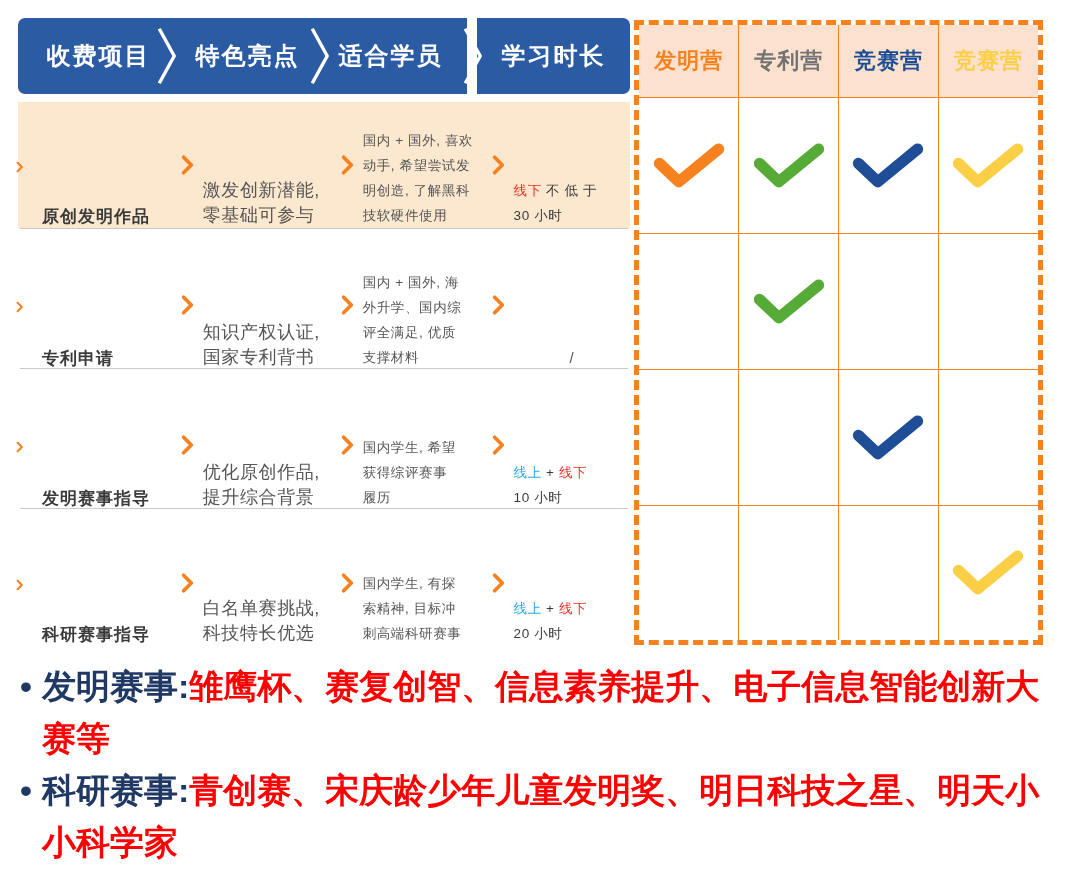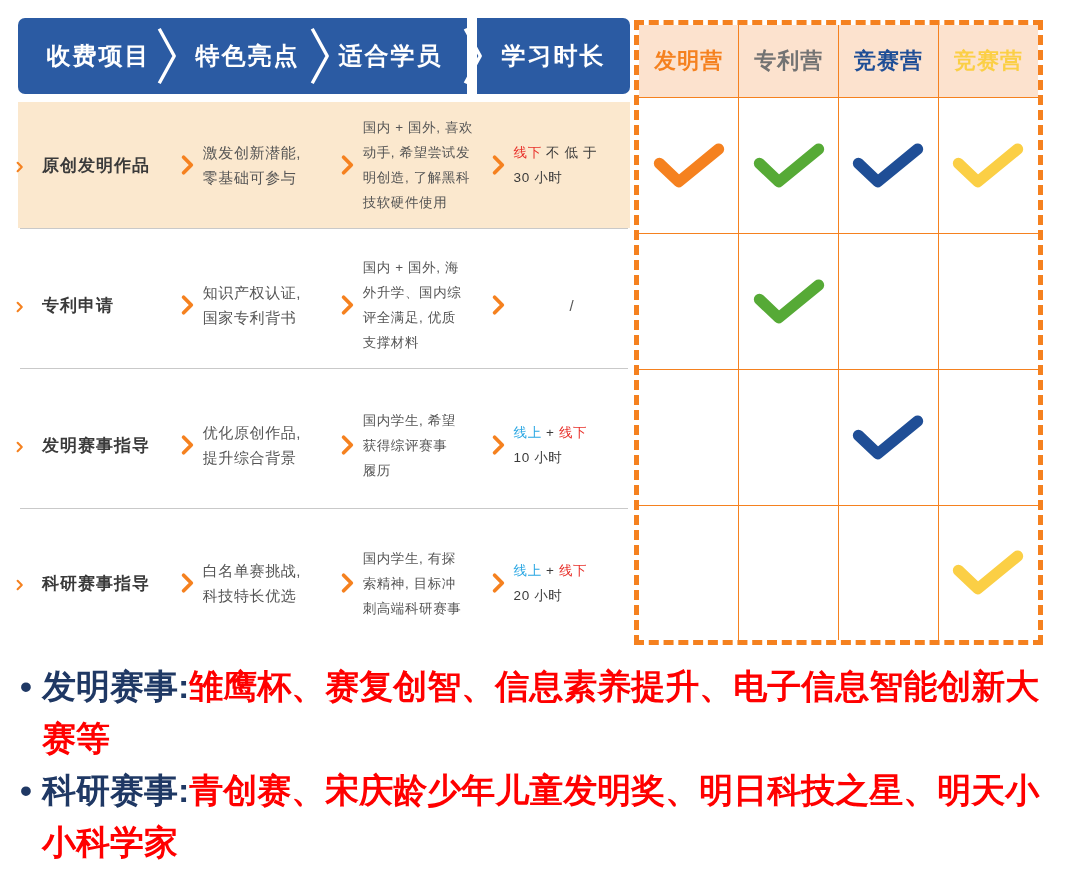--- a/index.html
+++ b/index.html
@@ -82,34 +82,34 @@
     position: absolute;
     left: 2px;
     width: 608px;
     height: 1px;
     background: #c9c9c9;
   }
 
   .cell {
     box-sizing: border-box;
     display: flex;
-    align-items: center;
+    align-items: flex-end;
     height: 100%;
   }
   .cell-name {
     width: 170px;
     padding-left: 24px;
     font-size: 17px;
     font-weight: bold;
     color: #3a3a3a;
     letter-spacing: 1px;
   }
   .cell-feature {
     width: 145px;
-    font-size: 15px;
+    font-size: 18px;
     color: #555;
     line-height: 25px;
     letter-spacing: 0.6px;
   }
   .cell-audience {
     width: 135px;
     font-size: 13.5px;
     color: #555;
     line-height: 25px;
     letter-spacing: 0.6px;

